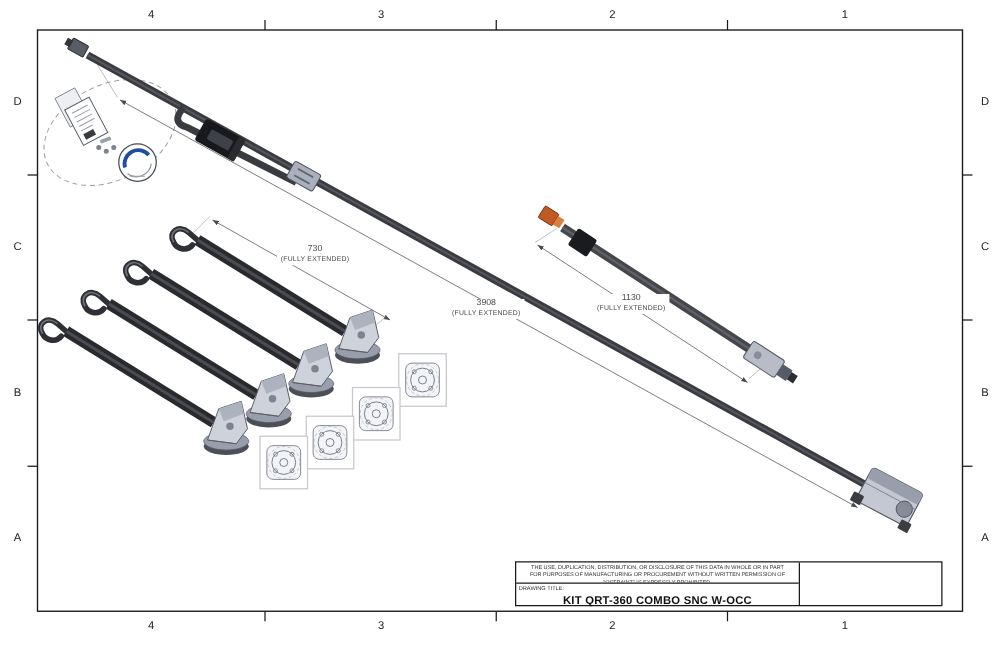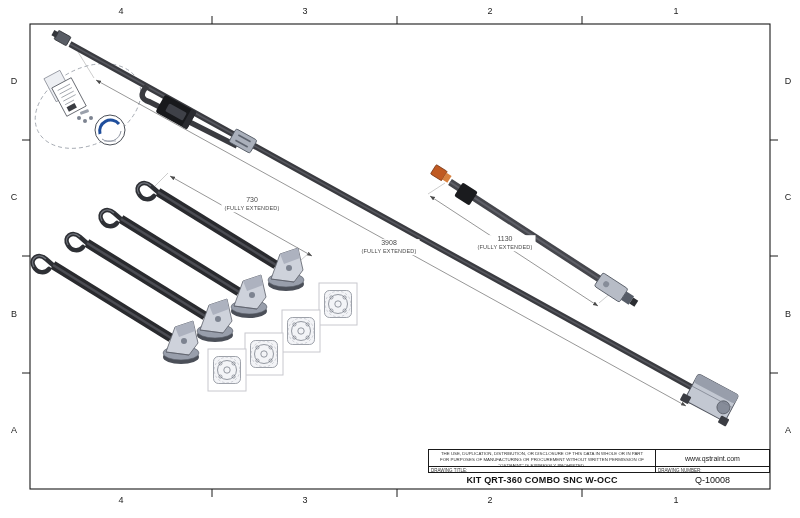--- a/index.html
+++ b/index.html
@@ -20,21 +20,21 @@
   .dim-label {
     position:absolute; transform:translate(-50%,-50%);
     background:#ffffff; text-align:center; color:#4a4a4a;
     padding:0 3px; line-height:1.25; white-space:nowrap;
   }
   .dim-label span { display:block; }
   .dim-val  { font-size:7px; }
   .dim-note { font-size:5.5px; letter-spacing:0.2px; }
 
   .title-block {
-    position:absolute; left:428px; top:449px; width:342px; height:24px;
+    position:absolute; left:412px; top:449px; width:342px; height:36px;
     border:1px solid #1a1a1a; background:#fff; display:flex;
   }
   .tb-left  { width:227px; border-right:1px solid #1a1a1a; display:flex; flex-direction:column; }
   .tb-right { flex:1; display:flex; flex-direction:column; }
   .tb-legal {
     height:17px; border-bottom:1px solid #1a1a1a;
     font-size:4.4px; line-height:1.35; color:#333;
     padding:1px 8px; text-align:center; overflow:hidden;
   }
   .tb-title-cell, .tb-num-cell { flex:1; position:relative; }
@@ -245,22 +245,15 @@
   </div>
 
   <div class="title-block">
     <div class="tb-left">
       <div class="tb-legal">THE USE, DUPLICATION, DISTRIBUTION, OR DISCLOSURE OF THIS DATA IN WHOLE OR IN PART FOR PURPOSES OF MANUFACTURING OR PROCUREMENT WITHOUT WRITTEN PERMISSION OF "QSTRAINT" IS EXPRESSLY PROHIBITED.</div>
       <div class="tb-title-cell">
         <div class="tb-small-label">DRAWING TITLE:</div>
         <div class="tb-title">KIT QRT-360 COMBO SNC W-OCC</div>
       </div>
     </div>
-    <div class="tb-right">
-      <div class="tb-web">www.qstraint.com</div>
-      <div class="tb-num-cell">
-        <div class="tb-small-label">DRAWING NUMBER:</div>
-        <div class="tb-num">Q-10008</div>
-      </div>
-    </div>
   </div>
 
 </div>
 
 </body></html>

